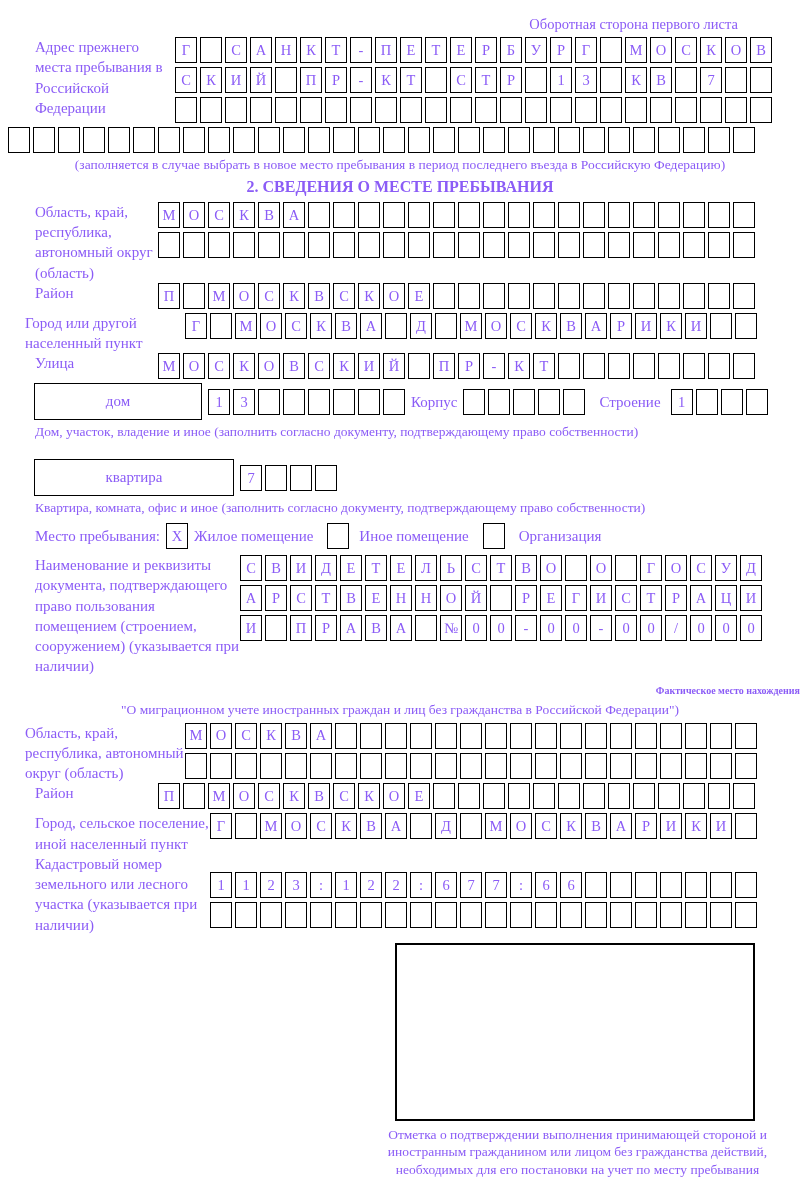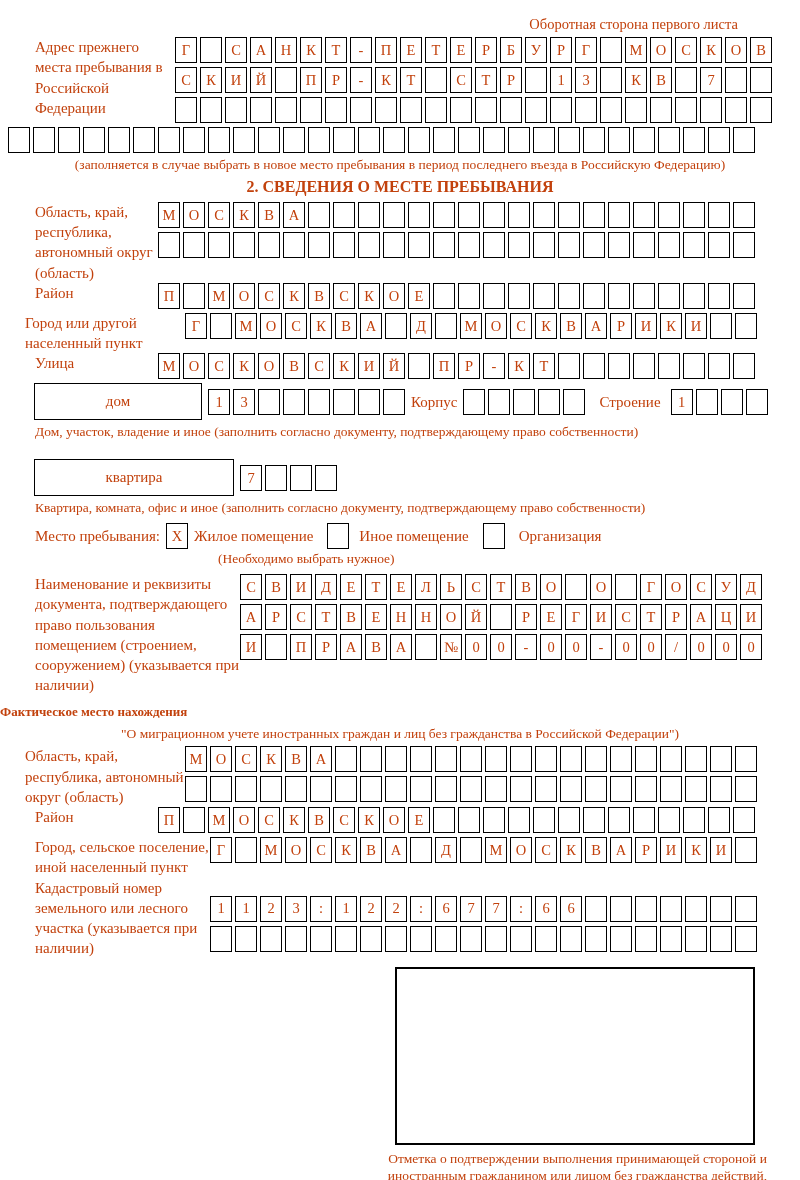--- a/index.html
+++ b/index.html
@@ -1,19 +1,19 @@
 <!DOCTYPE html>
 <html><head>
 <meta charset="utf-8">
 <style>
   html,body { margin:0; padding:0; background:#ffffff; }
   .sheet {
     position:relative;
     width:800px; height:1180px;
-    background:#fff; color:#c2410c;
+    background:#fff; color:#8b5cf6;
     font-family:"Liberation Serif", "DejaVu Serif", serif;
     font-size:15px;
     overflow:hidden;
     box-sizing:border-box;
   }
   .top-note { margin:16px 62px 0 0; text-align:right; font-size:14.5px; }
 
   .row { display:flex; align-items:flex-start; }
   .lab { box-sizing:border-box; padding-left:35px; line-height:1.35; flex:none; }
   .w175 { flex-basis:175px; width:175px; }
@@ -31,21 +31,21 @@
     font-size:14.5px; line-height:1;
   }
   .fieldbox {
     box-sizing:border-box; border:1.6px solid #000; height:37px;
     display:flex; align-items:center; justify-content:center;
     font-size:15px; flex:none;
   }
   .caption { font-size:13.5px; line-height:1.25; }
   .center { text-align:center; }
   .sec-title { text-align:center; font-weight:bold; font-size:16px; margin:4px 0 6px 0; }
-  .fact-title { text-align:left; font-weight:bold; font-size:13px; margin:8px 0 6px 0; }
+  .fact-title { text-align:right; font-weight:bold; font-size:10px; margin:8px 0 6px 0; }
   .inline-lab { font-size:15px; line-height:26px; flex:none; }
   .composite { display:flex; align-items:center; margin-left:34px; margin-bottom:4px; }
   .gap6 { width:6px; flex:none; } .gap10 { width:10px; flex:none; } .gap14 { width:14px; flex:none; }
   .mesto-row { display:flex; align-items:center; margin:6px 0 2px 35px; }
   .opt { display:flex; align-items:center; }
   .stamp-box { box-sizing:border-box; margin:8px 0 0 395px; width:360px; height:178px; border:2px solid #000; }
   .stamp-note { margin:5px 0 0 385px; width:385px; text-align:center; font-size:13.5px; line-height:1.3; }
   .mt2{margin-top:2px;} .mt4{margin-top:4px;} .mt6{margin-top:6px;}
   .mb2{margin-bottom:18px;} .mb4{margin-bottom:4px;}
   .cap-left { margin-left:35px; }
@@ -384,21 +384,20 @@
       <div class="gap10"></div>
       <span>Иное помещение</span>
     </div>
     <div class="gap14"></div>
     <div class="opt">
       <span class="cell"></span>
       <div class="gap14"></div>
       <span>Организация</span>
     </div>
   </div>
-  <div class="caption" style="margin-left:218px;">(Необходимо выбрать нужное)</div>
 
   <div class="row mt6">
     <div class="lab w240">Наименование и реквизиты документа, подтверждающего право пользования помещением (строением, сооружением) (указывается при наличии)</div>
     <div>
       <div class="boxrow">
           <span class="cell">С</span>
           <span class="cell">В</span>
           <span class="cell">И</span>
           <span class="cell">Д</span>
           <span class="cell">Е</span>

